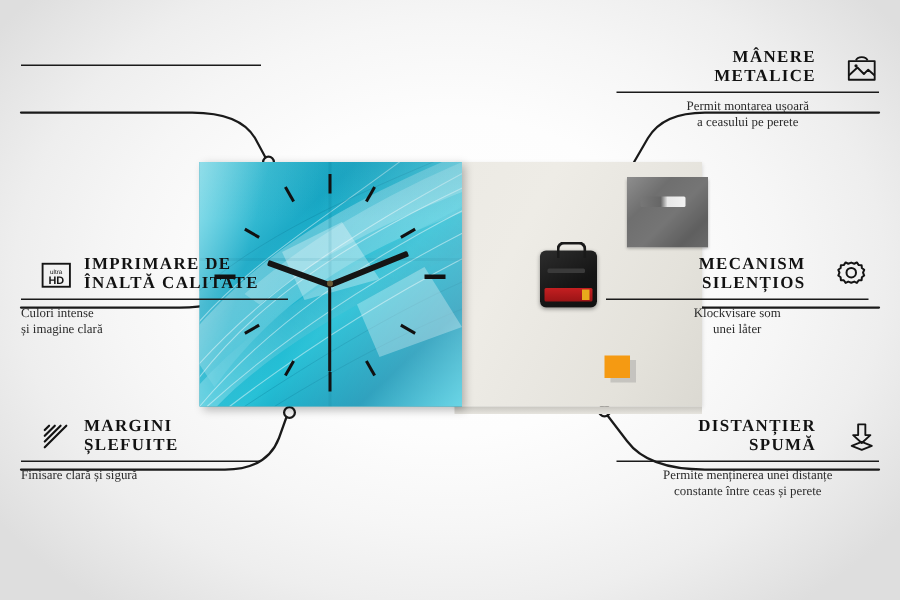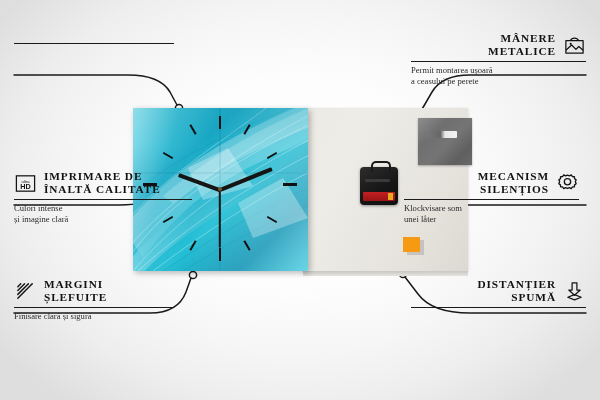--- a/index.html
+++ b/index.html
@@ -36,22 +36,22 @@
     margin-top:3px;
   }
   .co-sub{
     font-family:"Liberation Serif", serif;
     font-size:8.6px;
     line-height:10.2px;
     color:#2b2b2b;
     margin-top:3px;
     white-space:pre-line;
   }
-  .co-sub.right{text-align:left;}
-  .ico{width:23px;height:23px;flex:0 0 23px;display:block;}
+  .co-sub.right{text-align:center;}
+  .ico{width:23px;height:23px;flex:0 0 23px;display:block;margin-left:12px;}
   .ico svg{display:block;width:23px;height:23px;}
 
   
   #wires{position:absolute;left:0;top:0;width:600px;height:400px;pointer-events:none;}
 
   
   #product{position:absolute;left:133px;top:108px;width:335px;height:165px;}
   #backpanel{
     position:absolute;left:170px;top:0;width:165px;height:163px;
     background:linear-gradient(118deg,#eceae4 0%,#eeece6 28%,#e9e7e1 52%,#e4e2db 75%,#dbd9d2 100%);
@@ -298,15 +298,17 @@
       <span class="co-title right">DISTANȚIER
 SPUMĂ</span>
       <span class="ico">
         <svg viewBox="0 0 24 24" fill="none" stroke="#141414" stroke-width="1.3" stroke-linejoin="round">
           <path d="M9.5 3 H14.5 V10.5 H18 L12 16 L6 10.5 H9.5 Z"></path>
           <path d="M5 18 L12 15.2 L19 18 L12 20.8 Z"></path>
         </svg>
       </span>
     </div>
     <div class="co-rule" style="width:175px;"></div>
+    <div class="co-sub right">Permite menținerea unei distanțe
+constante între ceas și perete</div>
   </div>
 
 </div>
 
 </body></html>

